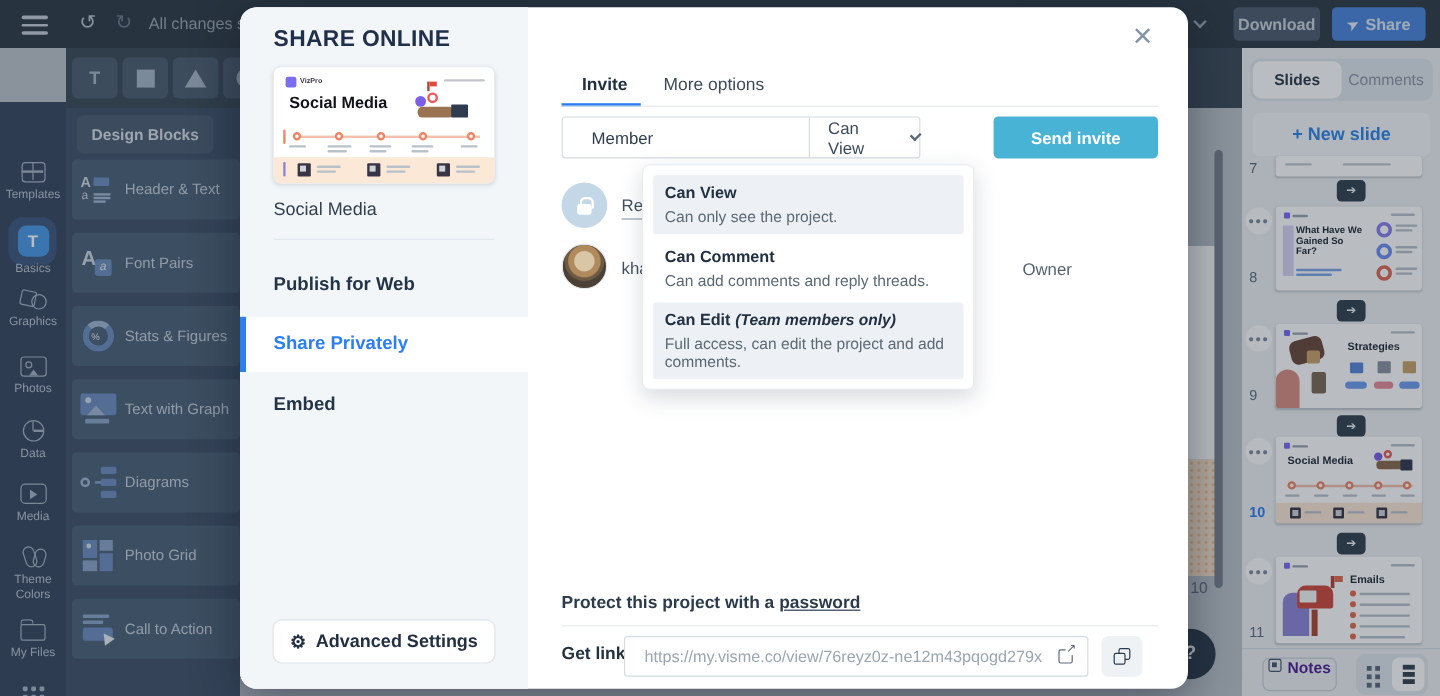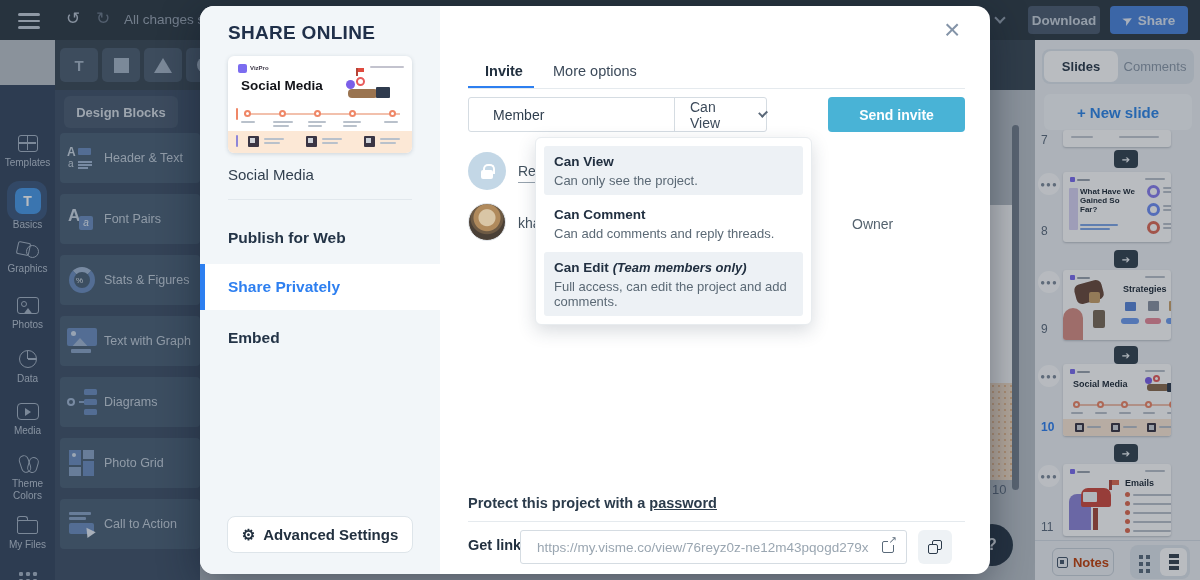--- a/index.html
+++ b/index.html
@@ -62,33 +62,33 @@
   .slide-frag-top{position:absolute;left:790px;top:115px;width:26px;height:178px;background:#ffffff;}
   .slide-frag-bot{position:absolute;left:790px;top:293px;width:26px;height:97px;background:#fbe4cc;background-image:radial-gradient(#f0c194 1px,transparent 1.4px);background-size:6px 6px;}
   .page-num{position:absolute;left:792px;top:392px;font-size:13px;color:#5f6e80;}
   .help-circle{position:absolute;left:771px;top:434px;width:42px;height:42px;border-radius:50%;background:#2b3a49;color:#e8edf2;display:flex;align-items:center;justify-content:center;font-size:16px;font-weight:700;}
 
   .slidespanel{position:absolute;left:1035px;top:40px;width:165px;height:540px;background:#eef1f5;}
   .seg{position:absolute;left:7px;top:9px;width:152px;height:35px;background:#dfe5ec;border-radius:8px;display:flex;padding:2px;}
   .seg-pill{flex:1;display:flex;align-items:center;justify-content:center;font-size:13px;color:#8a98a8;}
   .seg-pill.active{background:#ffffff;border-radius:7px;color:#2b3a4a;font-weight:600;}
   .newslide{position:absolute;left:9px;top:54px;width:148px;height:36px;background:#f5f8fb;border-radius:6px;display:flex;align-items:center;justify-content:center;color:#2e86e8;font-size:15px;font-weight:700;}
-  .thumb{position:absolute;left:28px;width:108px;background:#ffffff;border-radius:3px;box-shadow:0 1px 2px rgba(40,55,70,.25);overflow:hidden;}
+  .thumb{position:absolute;left:28px;width:122px;background:#ffffff;border-radius:3px;box-shadow:0 1px 2px rgba(40,55,70,.25);overflow:hidden;}
   .s-num{position:absolute;left:6px;width:20px;font-size:12px;color:#5c6b7d;text-align:left;}
   .s-num.active{color:#2d7ff0;font-weight:700;}
   .dots-circle{position:absolute;left:3px;width:22px;height:22px;border-radius:50%;background:rgba(255,255,255,.85);color:#7e8b9b;display:flex;align-items:center;justify-content:center;font-size:8px;letter-spacing:1px;}
   .trans-arrow{position:absolute;left:79px;width:24px;height:18px;background:#33424f;border-radius:4px;color:#eef2f6;display:flex;align-items:center;justify-content:center;font-size:10px;}
   .logo-row{position:absolute;left:7px;top:5px;display:flex;align-items:center;gap:2px;}
   .logo-dot{width:5px;height:5px;background:#7b6cf0;border-radius:1px;}
   .logo-line{width:13px;height:2px;background:#9aa2ae;border-radius:1px;}
   .tr-line{position:absolute;width:22px;height:2px;background:#c3c9d2;border-radius:1px;}
   .mini-title{position:absolute;font-weight:800;color:#1d2936;line-height:1.15;}
   .donut{position:absolute;width:13px;height:13px;border-radius:50%;}
   .gline{position:absolute;height:1.6px;background:#b9c1cb;border-radius:1px;}
-  .notesbtn{position:absolute;left:17px;top:508px;width:62px;height:28px;background:#eef1f5;border:1px solid #c9d1da;border-radius:6px;display:flex;align-items:center;justify-content:center;gap:5px;font-size:13px;color:#c2410c;font-weight:600;}
+  .notesbtn{position:absolute;left:17px;top:508px;width:62px;height:28px;background:#eef1f5;border:1px solid #c9d1da;border-radius:6px;display:flex;justify-content:center;gap:5px;font-size:13px;color:#4c1d95;font-weight:600;}
   .ic-note{position:relative;width:11px;height:11px;border:1.6px solid #45566b;border-radius:2px;}
   .ic-note:before{content:'';position:absolute;left:2px;top:2px;width:4px;height:4px;background:#45566b;}
   .viewtoggle{position:absolute;left:95px;top:505px;width:60px;height:34px;background:#dfe5ec;border-radius:8px;display:flex;padding:3px;}
   .vt-cell{flex:1;display:flex;align-items:center;justify-content:center;}
   .vt-cell.active{background:#fff;border-radius:6px;}
   .ic-grid6{width:4px;height:4px;background:#5a6a7c;box-shadow:7px 0 0 #5a6a7c,0 7px 0 #5a6a7c,7px 7px 0 #5a6a7c,0 14px 0 #5a6a7c,7px 14px 0 #5a6a7c;margin:-10px 7px 0 -4px;}
   .ic-list3{width:10px;height:4px;background:#35424f;box-shadow:0 6px 0 #35424f,0 12px 0 #35424f;margin-top:-12px;}
 
   
   .overlay{position:absolute;inset:0;background:rgba(22,32,46,.30);z-index:50;}

